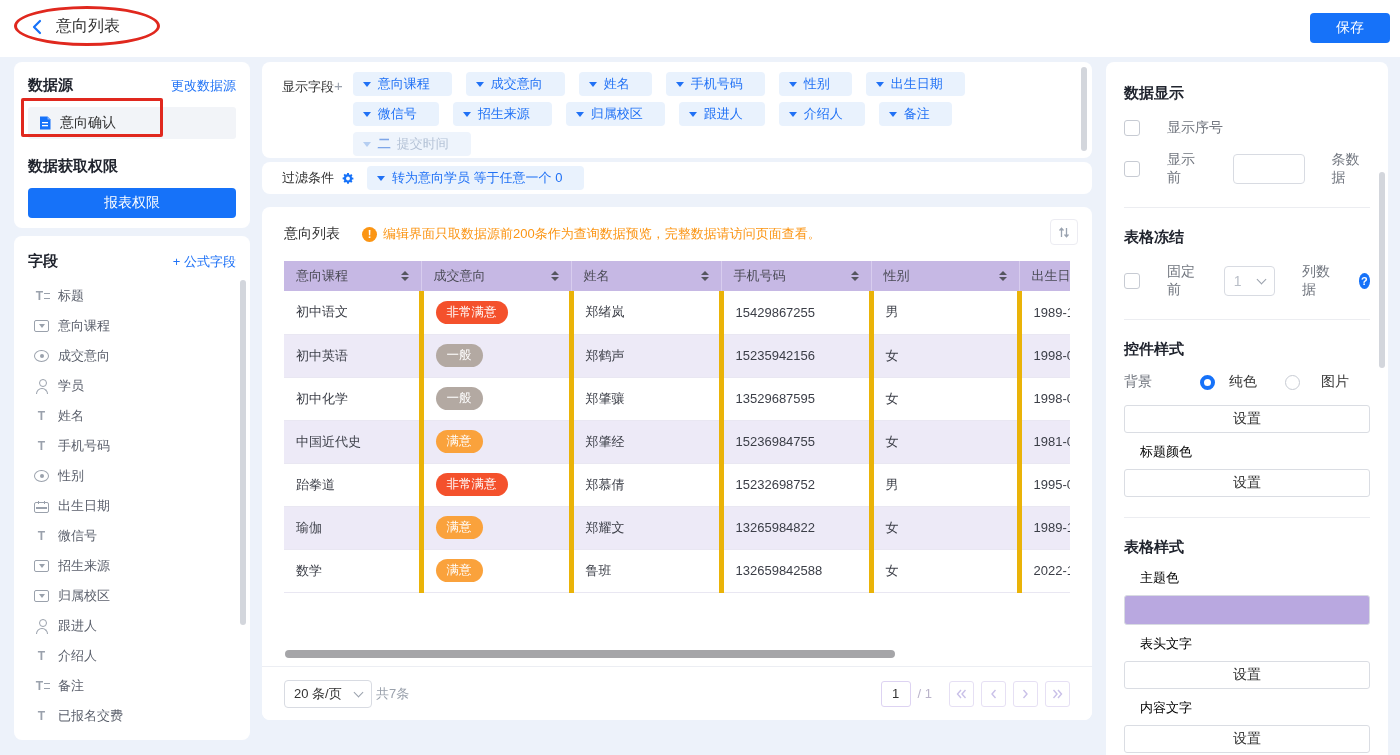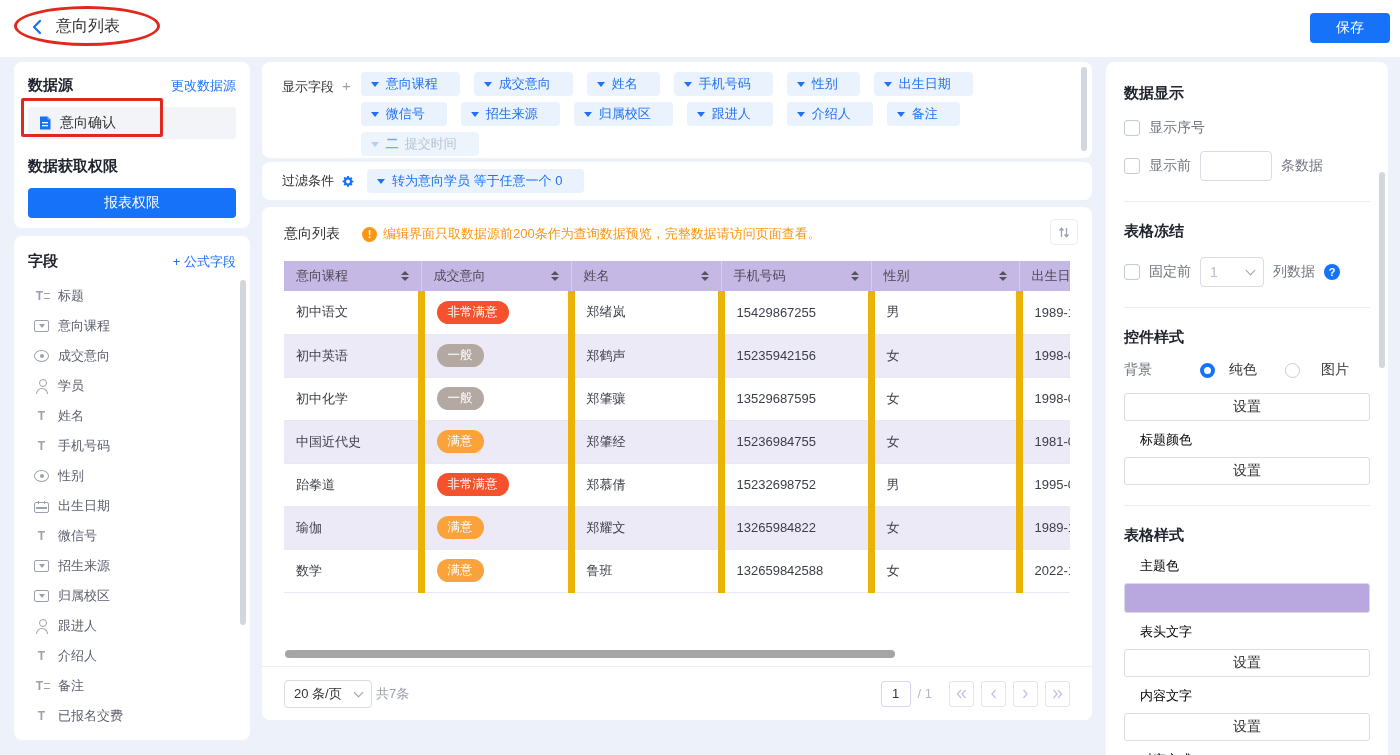--- a/index.html
+++ b/index.html
@@ -57,34 +57,34 @@
   .fi-calendar::before { content:""; position:absolute; top:4.5px; left:1px; right:1px; height:1.5px; background:#9aa1ac; }
   .fi-calendar::after { content:""; position:absolute; top:-2px; left:3px; width:2px; height:3px;
     border-left:1.5px solid #9aa1ac; border-right:1.5px solid #9aa1ac; padding-left:3px; }
 
   
   .vthumb { position:absolute; background:#d3d6dc; border-radius:3px; width:6px; }
   .hthumb { position:absolute; background:#a5a5a8; border-radius:4px; height:8px; }
 
   
   .p-display { left:262px; top:62px; width:830px; height:96px; padding:6px 26px 6px 20px; display:flex; gap:10px; overflow:hidden; }
-  .disp-label { padding-top:10px; display:flex; gap:8px; align-items:flex-start; white-space:nowrap;text-align:center; }
+  .disp-label { padding-top:10px; display:flex; align-items:flex-start; white-space:nowrap;text-align:center; }
   .disp-label .lbl { font-size:13px; color:#333; }
   .plus { color:#9aa1ac; font-size:15px; cursor:pointer; line-height:15px; }
   .tag-rows { display:flex; flex-direction:column; gap:6px; padding-top:4px; }
   .tag-row { display:flex; gap:14px; }
   .tag { height:24px; background:#e9f2fd; border-radius:4px; color:#2071f5; font-size:13px;
     display:inline-flex; align-items:center; gap:7px; padding:0 22px 0 10px; cursor:pointer; white-space:nowrap; }
   .tag .caret { width:0; height:0; border-left:4.5px solid transparent; border-right:4.5px solid transparent;
     border-top:5.5px solid #2071f5; }
   .tag.disabled { background:#eef4fc; color:#b4c2d6; }
   .tag.disabled .caret { border-top-color:#8fb4ea; opacity:.6; }
   .tag .lines { color:#7ea6e8; font-size:13px; font-weight:bold; letter-spacing:-1px; }
 
-  .p-filter { left:262px; top:162px; width:830px; height:38px; padding:8px 20px; display:flex; align-items:center; gap:12px; }
+  .p-filter { left:262px; top:162px; width:830px; height:32px; padding:8px 20px; display:flex; align-items:center; gap:12px; }
   .filter-label { display:flex; align-items:center; gap:6px; font-size:13px; color:#333; }
 
   .p-report { left:262px; top:207px; width:830px; height:513px; padding:14px 22px 0 22px; overflow:hidden; }
   .report-head { display:flex; align-items:center; gap:22px; height:26px; }
   .report-title { font-size:14px; color:#333; }
   .notice { display:flex; align-items:center; gap:6px; color:#fb9514; font-size:13px; }
   .warn-ico { width:15px; height:15px; border-radius:50%; background:#fb9514; color:#fff; font-size:11px;
     font-weight:bold; display:inline-flex; align-items:center; justify-content:center; flex:0 0 15px; }
   .sortall-btn { position:absolute; right:14px; top:12px; width:28px; height:26px; background:#fff;
     border:1px solid #ececf2; border-radius:4px; display:flex; align-items:center; justify-content:center; cursor:pointer; }
@@ -92,21 +92,21 @@
   .table-clip { margin-top:14px; width:786px; height:332px; overflow:hidden; }
   table { border-collapse:collapse; table-layout:fixed; width:885px; }
   thead th { background:#c6b8e4; height:30px; font-weight:normal; font-size:13px; color:#4a4a55;
     text-align:left; padding:0 12px; border-right:1px solid #d8cdee; position:relative; cursor:pointer; }
   .th-inner { display:flex; align-items:center; justify-content:space-between; }
   .sort { display:inline-flex; flex-direction:column; gap:2px; }
   .sort i { width:0; height:0; border-left:4px solid transparent; border-right:4px solid transparent; display:block; }
   .sort .up { border-bottom:4.5px solid #55555f; }
   .sort .dn { border-top:4.5px solid #55555f; }
   tbody td { height:43px; font-size:13px; color:#3b3e47; padding:0 12px;
-    border-right:7px solid #eab308; border-bottom:1px solid #e9e7f2; background:#fff; }
+    border-right:5px solid #eab308; border-bottom:1px solid #e9e7f2; background:#fff; }
   tbody tr.alt td { background:#edeaf7; }
   .badge { display:inline-block; min-width:34px; text-align:center; padding:3px 11px; border-radius:12px;
     color:#fff; font-size:12.5px; }
 
   .pager { position:absolute; left:0; bottom:0; width:830px; height:54px; border-top:1px solid #eceef3;
     display:flex; align-items:center; padding:0 22px; background:#fff; }
   .size-select { width:88px; height:28px; border:1px solid #d8dbe2; border-radius:4px; display:flex;
     align-items:center; justify-content:space-between; padding:0 9px; font-size:13px; color:#333; cursor:pointer; }
   .chev { width:7px; height:7px; border-right:1.5px solid #9aa1ac; border-bottom:1.5px solid #9aa1ac;
     transform:rotate(45deg); margin-top:-3px; }
@@ -114,21 +114,21 @@
   .pager-right { margin-left:auto; display:flex; align-items:center; gap:7px; }
   .page-input { width:30px; height:26px; border:1px solid #ddd3f2; border-radius:3px; text-align:center;
     font-size:13px; color:#333; outline:none; }
   .page-of { color:#b9b3c9; font-size:13px; margin-right:10px; }
   .nav-btn { width:25px; height:26px; border:1px solid #e6e0f4; background:#fff; border-radius:3px;
     display:flex; align-items:center; justify-content:center; cursor:default; }
 
   
   .p-settings { left:1106px; top:62px; width:282px; height:700px; padding:22px 18px; overflow:hidden; }
   .rs-title { font-size:15px; font-weight:bold; color:#20242e; }
-  .rs-row { display:flex; align-items:center; gap:9px; color:#71767f; font-size:14px; }
+  .rs-row { display:flex; align-items:center; gap:27px; color:#71767f; font-size:14px; }
   .checkbox { width:16px; height:16px; border:1px solid #c7cbd3; border-radius:3px; background:#fff;
     cursor:pointer; flex:0 0 16px; }
   .mini-input { width:72px; height:30px; border:1px solid #d8dbe2; border-radius:4px; outline:none;
     padding:0 8px; font-size:13px; }
   .mini-select { width:64px; height:30px; border:1px solid #d8dbe2; border-radius:4px; display:flex;
     align-items:center; justify-content:space-between; padding:0 9px; color:#b9bec7; cursor:pointer; }
   .q-ico { width:16px; height:16px; border-radius:50%; background:#1672f9; color:#fff; font-size:11px;
     font-weight:bold; display:inline-flex; align-items:center; justify-content:center; cursor:pointer; }
   .divider { border:none; border-top:1px solid #ecedf1; margin:20px 0; }
   .radio { width:15px; height:15px; border:1px solid #c7cbd3; border-radius:50%; background:#fff; cursor:pointer; }

